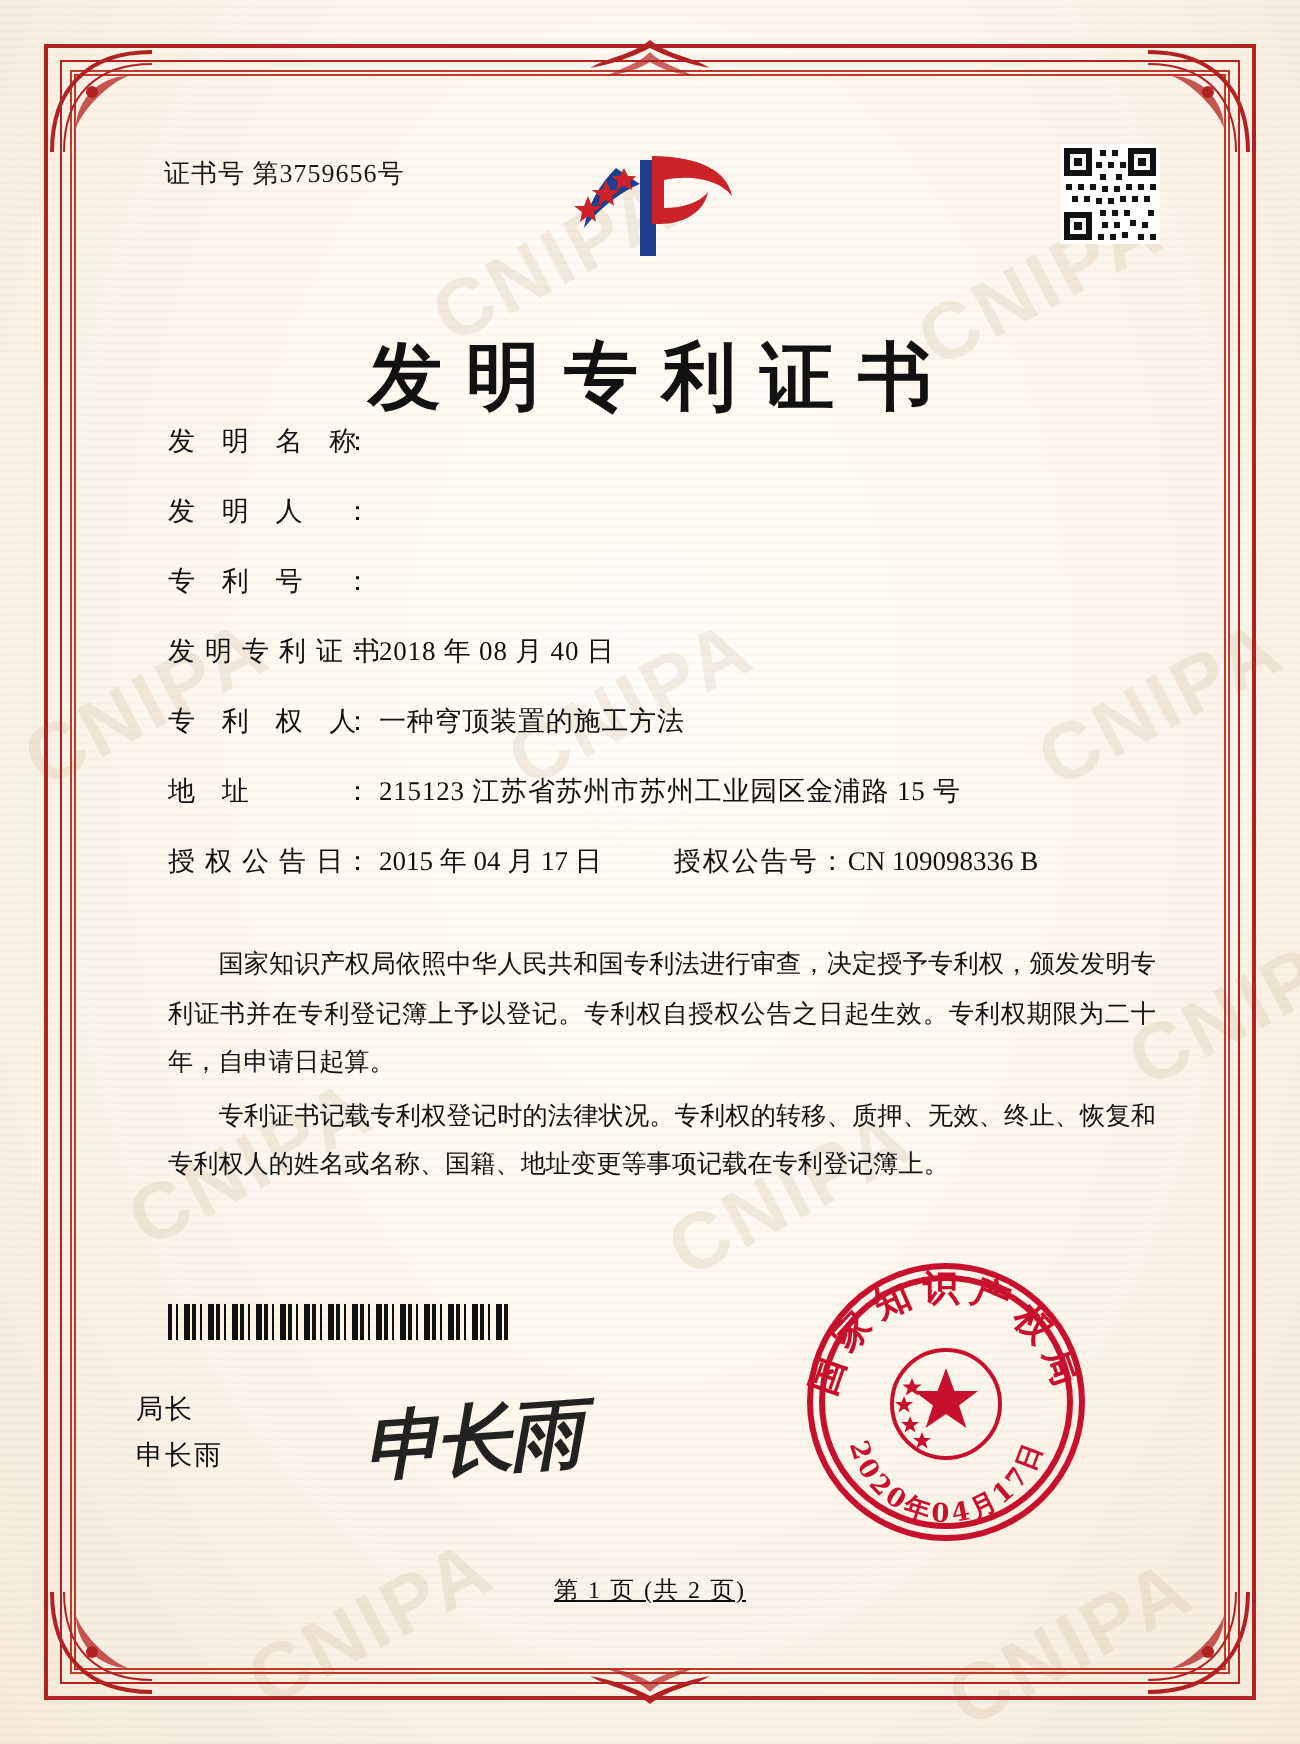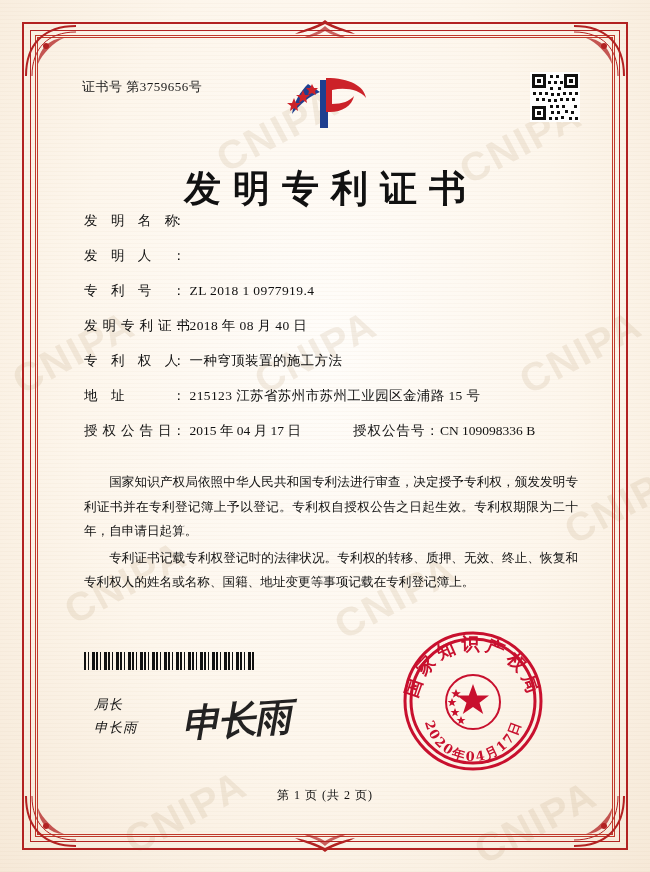--- a/index.html
+++ b/index.html
@@ -183,21 +183,21 @@
   .field-colon {
     flex: 0 0 10px;
     margin-right: 4px;
   }
   .field-value {
     flex: 1 1 auto;
     letter-spacing: 0.4px;
   }
 
   .inline-extra-label {
-    margin-left: 52px;
+    margin-left: 36px;
     letter-spacing: 1px;
   }
 
   .paragraphs {
     position: absolute;
     left: 24px;
     right: 12px;
     top: 410px;
     font-size: 12.6px;
     line-height: 1.95;
@@ -221,27 +221,26 @@
       transparent 2px, transparent 4px,
       #111 4px, #111 5px,
       transparent 5px, transparent 8px,
       #111 8px, #111 11px,
       transparent 11px, transparent 12px
     );
   }
 
   .signature-block {
     position: absolute;
-    left: 34px;
+    left: 8px;
     bottom: 72px;
     font-size: 13.5px;
     line-height: 1.75;
     color: #111;
     letter-spacing: 1px;
-    font-style: italic;
   }
 
   .handwriting {
     position: absolute;
     left: 122px;
     bottom: 66px;
     font-size: 38px;
     color: #111;
     font-family: "DejaVu Serif", serif;
     font-style: italic;
@@ -262,20 +261,21 @@
 
   .page-footer {
     position: absolute;
     left: 0;
     right: 0;
     bottom: 8px;
     text-align: center;
     font-size: 12px;
     color: #111;
     letter-spacing: 1px;
+    text-decoration: underline;
   }
 </style>
 </head>
 <body>
 
 <div class="page">
 
   <div class="paper-texture"></div>
   <div id="watermark-layer">
       <div class="watermark" style="left: 212px; top: 108px; font-size: 40px; transform: rotate(-28deg);">CNIPA</div>
@@ -421,21 +421,20 @@
           <span class="field-label">发 明 名 称</span>
           <span class="field-colon">：</span>
         </div>
         <div class="field-row">
           <span class="field-label">发 明 人</span>
           <span class="field-colon">：</span>
         </div>
         <div class="field-row">
           <span class="field-label">专 利 号</span>
           <span class="field-colon">：</span>
-          <span class="field-value">ZL 2018 1 0977919.4</span>
         </div>
         <div class="field-row">
           <span class="field-label">发明专利证书</span>
           <span class="field-colon">：</span>
           <span class="field-value">2018 年 08 月 40 日</span>
         </div>
         <div class="field-row">
           <span class="field-label">专 利 权 人</span>
           <span class="field-colon">：</span>
           <span class="field-value">一种穹顶装置的施工方法</span>

